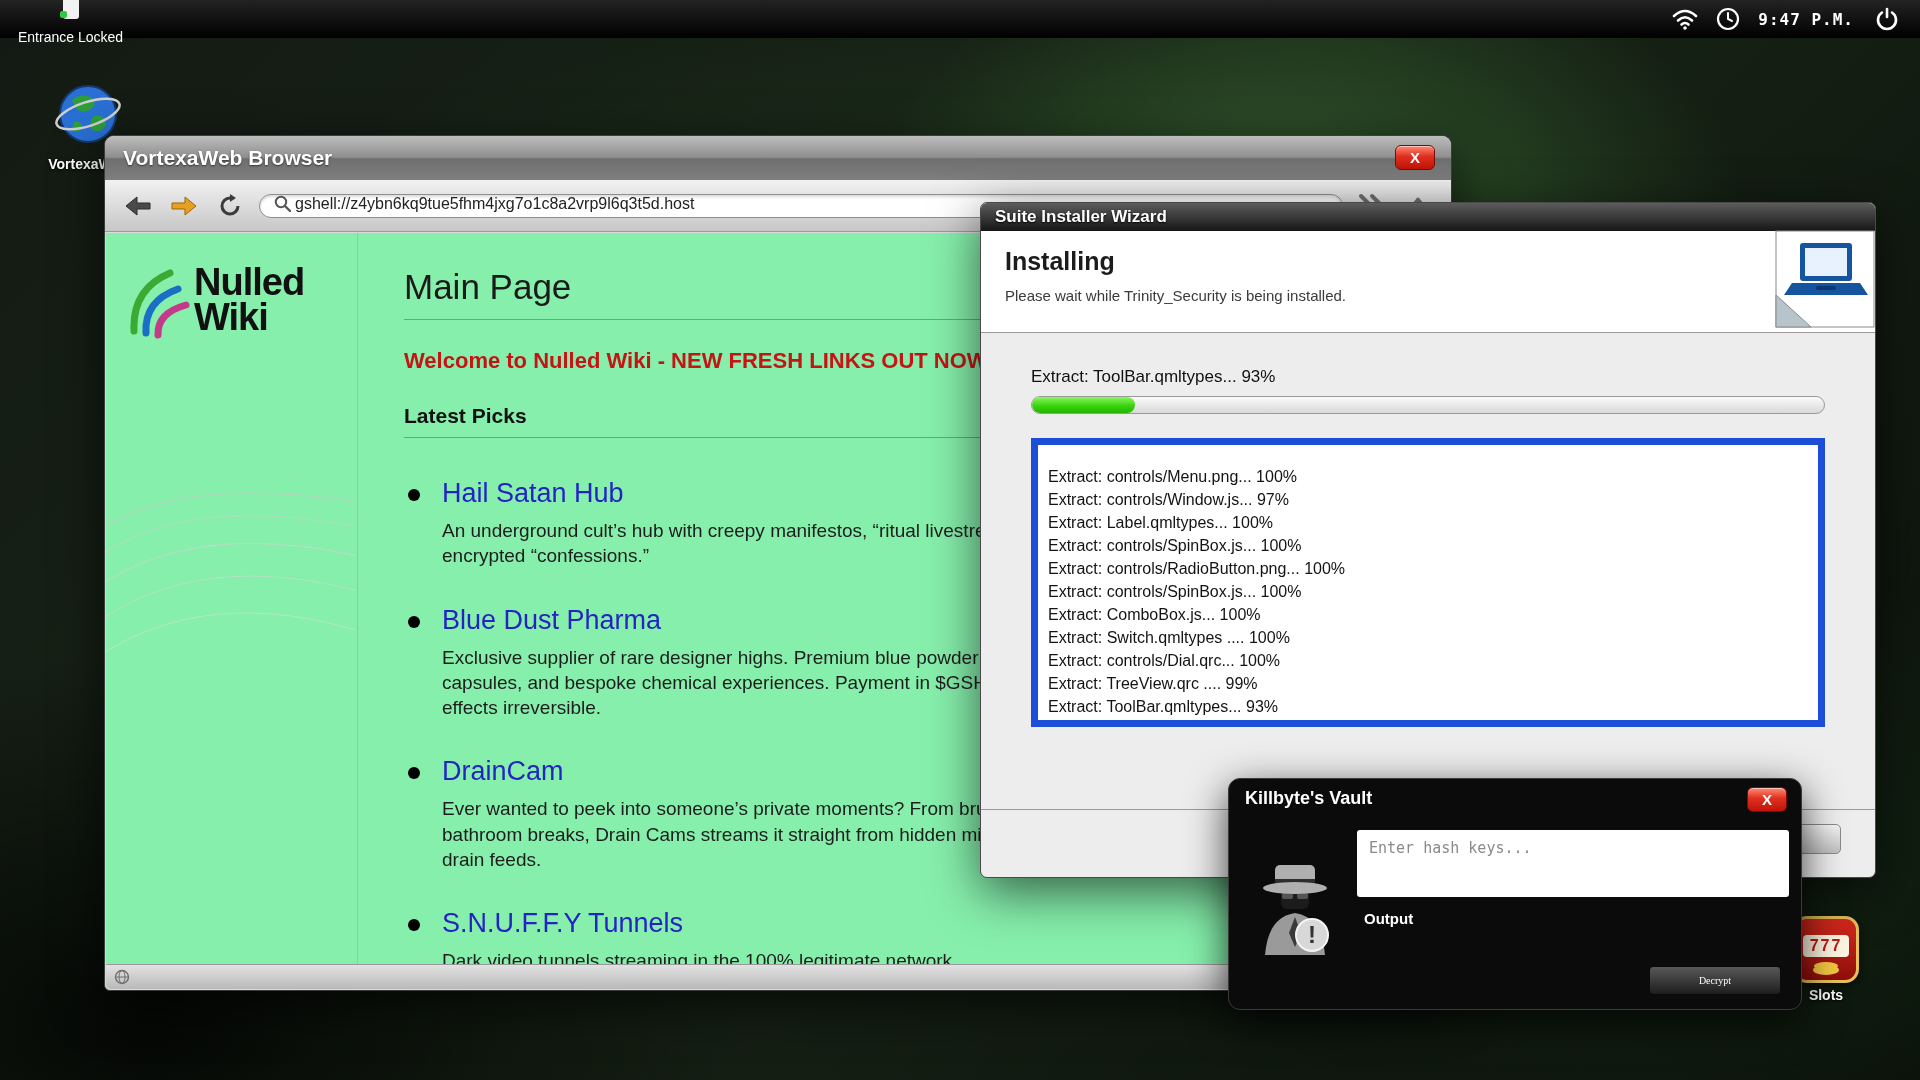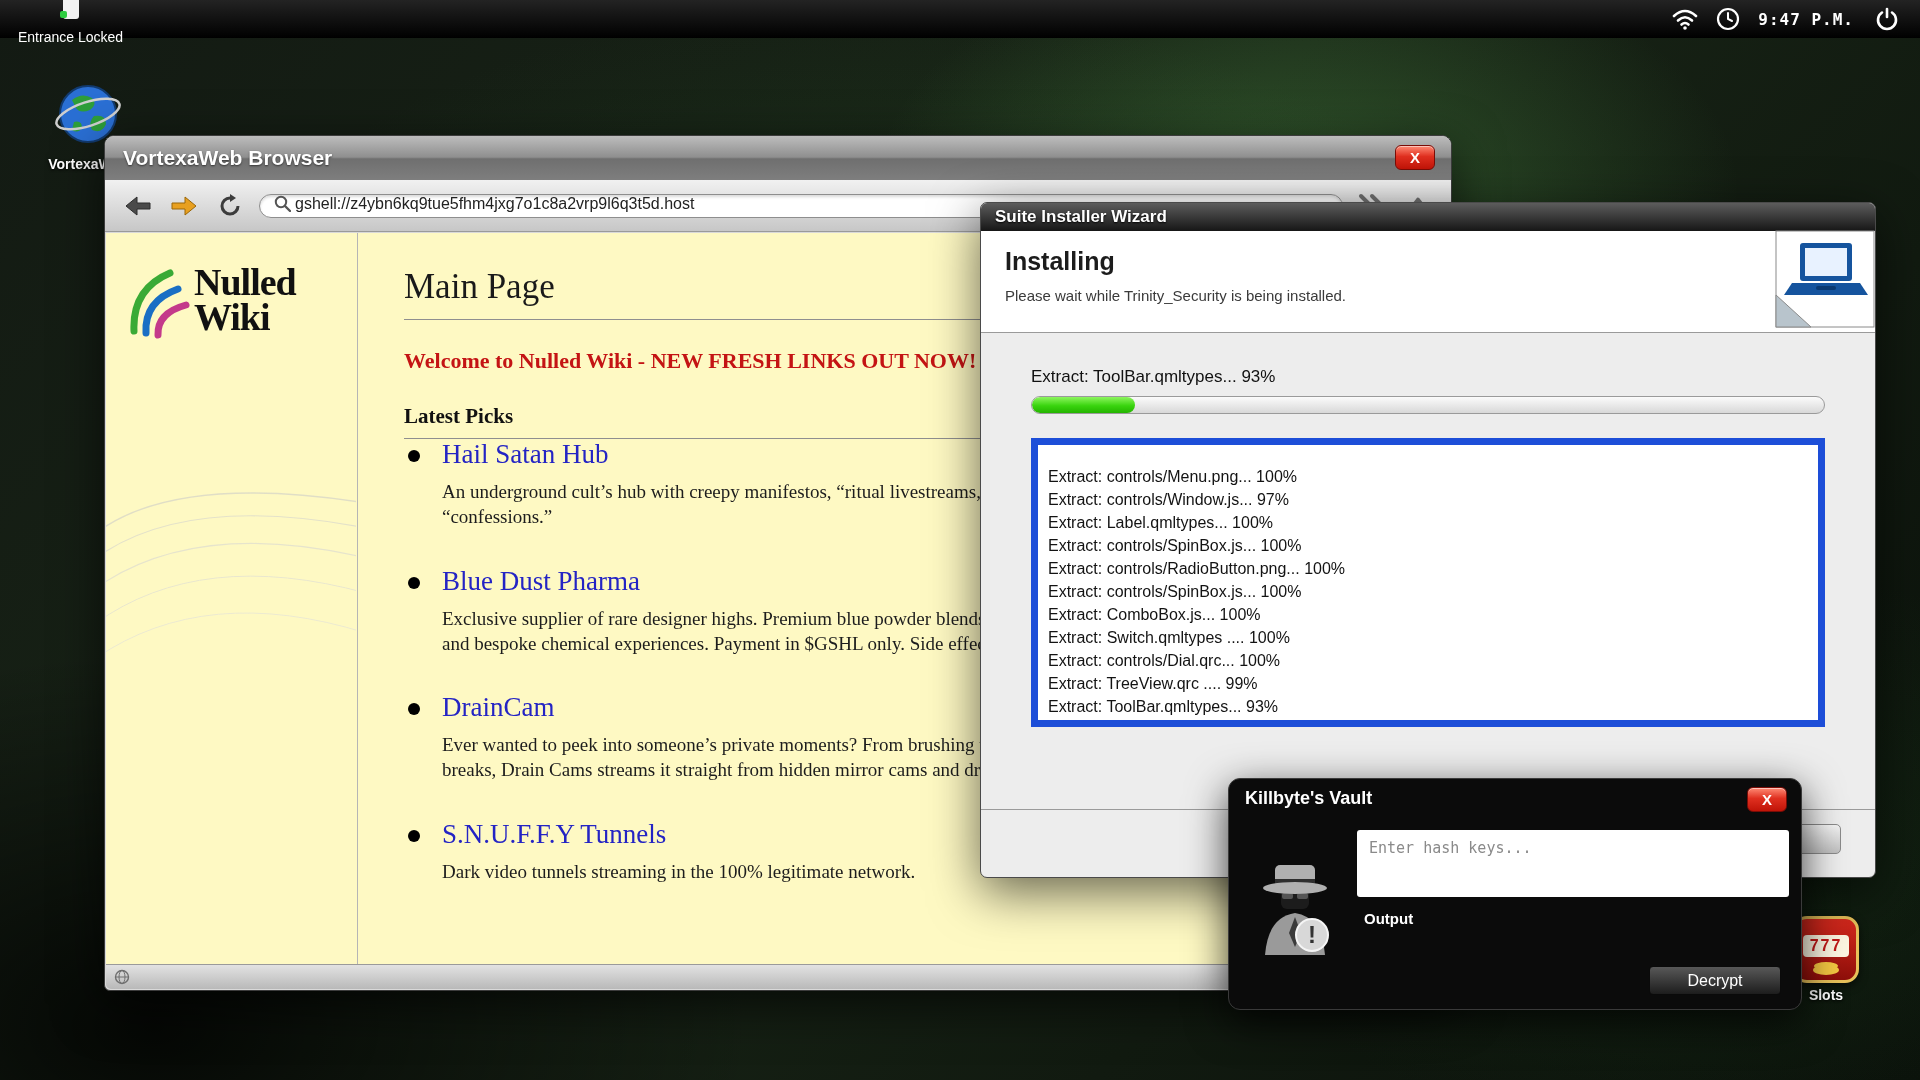--- a/index.html
+++ b/index.html
@@ -73,31 +73,31 @@
   .navbtn { width:34px; height:30px; display:flex; align-items:center; justify-content:center; cursor:pointer; }
   .urlbar {
     flex:1; height:24px; background:#fff; border:1px solid #8e8e8e; border-radius:16px;
     display:flex; align-items:flex-start; padding:0 14px; gap:4px;
     box-shadow:inset 0 2px 3px rgba(0,0,0,.15);
   }
   .urlbar input {
     flex:1; border:none; outline:none; font-size:16px; color:#222; background:transparent;
     font-family:"Liberation Sans", sans-serif;
   }
-  .content { position:absolute; top:97px; left:1px; right:1px; bottom:26px; background:#fef9c3; overflow:hidden;font-family:Liberation Serif, serif; }
+  .content { position:absolute; top:97px; left:1px; right:1px; bottom:26px; background:#86efac; overflow:hidden; }
   .waves { position:absolute; left:0; top:110px; opacity:.55; }
   .wikilogo { position:absolute; left:24px; top:26px; display:flex; align-items:center; gap:2px; }
   .wikilogo .wordmark { font-size:38px; font-weight:bold; line-height:.92; color:#111; letter-spacing:-1px; }
   .main-col { position:absolute; left:251px; top:0; right:0; bottom:0; border-left:1px solid #b5b5b5; padding:34px 30px 0 46px; }
   .main-col h1 { font-size:35px; font-weight:400; color:#1a1a1a; }
   .rule { border:none; border-top:1px solid #8f8f8f; margin-top:12px; }
   .banner { margin-top:28px; font-size:22px; font-weight:bold; color:#c41414; }
   .sect { margin-top:30px; font-size:21px; font-weight:bold; color:#111; }
   .sect-rule { margin-top:9px; }
-  .links { list-style:none; padding-left:38px; }
+  .links { margin-top:40px; list-style:none; padding-left:38px; }
   .links li { position:relative; margin-bottom:36px; }
   .links li::before { content:''; position:absolute; left:-34px; top:11px; width:12px; height:12px; border-radius:50%; background:#000; }
   .ltitle { font-size:27px; color:#2424c4; text-decoration:none; cursor:pointer; }
   .ldesc { margin-top:9px; font-size:19px; color:#1d1d1d; line-height:1.33; max-width:700px; }
   .statusbar {
     position:absolute; left:1px; right:1px; bottom:1px; height:25px; border-radius:0 0 5px 5px;
     background:linear-gradient(180deg,#e2e2e2,#b9b9b9); border-top:1px solid #9a9a9a;
     display:flex; align-items:center; padding:0 8px;
   }
 
@@ -146,21 +146,21 @@
   .vault textarea {
     position:absolute; left:128px; top:51px; width:432px; height:67px;
     background:#fff; border:none; border-radius:3px; resize:none; outline:none;
     font-family:"DejaVu Sans Mono", monospace; font-size:15px; color:#222; padding:9px 12px;
   }
   .vault textarea::placeholder { color:#8a8a8a; }
   .vault .outlbl { position:absolute; left:135px; top:131px; color:#fff; font-size:15px; font-weight:bold; }
   .decrypt {
     position:absolute; right:20px; bottom:14px; width:132px; height:29px; border-radius:4px;
     background:linear-gradient(180deg,#585858,#1d1d1d); border:1px solid #0a0a0a;
-    color:#fff; font-size:16px; font-family:Liberation Sans, sans-serif; cursor:pointer;
+    color:#fff; font-size:10px; font-family:Liberation Serif, serif; cursor:pointer;
   }
 </style>
 </head>
 <body>
 
 <div class="desktop">
 
   <div class="topbar">
     <div class="status">
       <span class="lockbadge">

